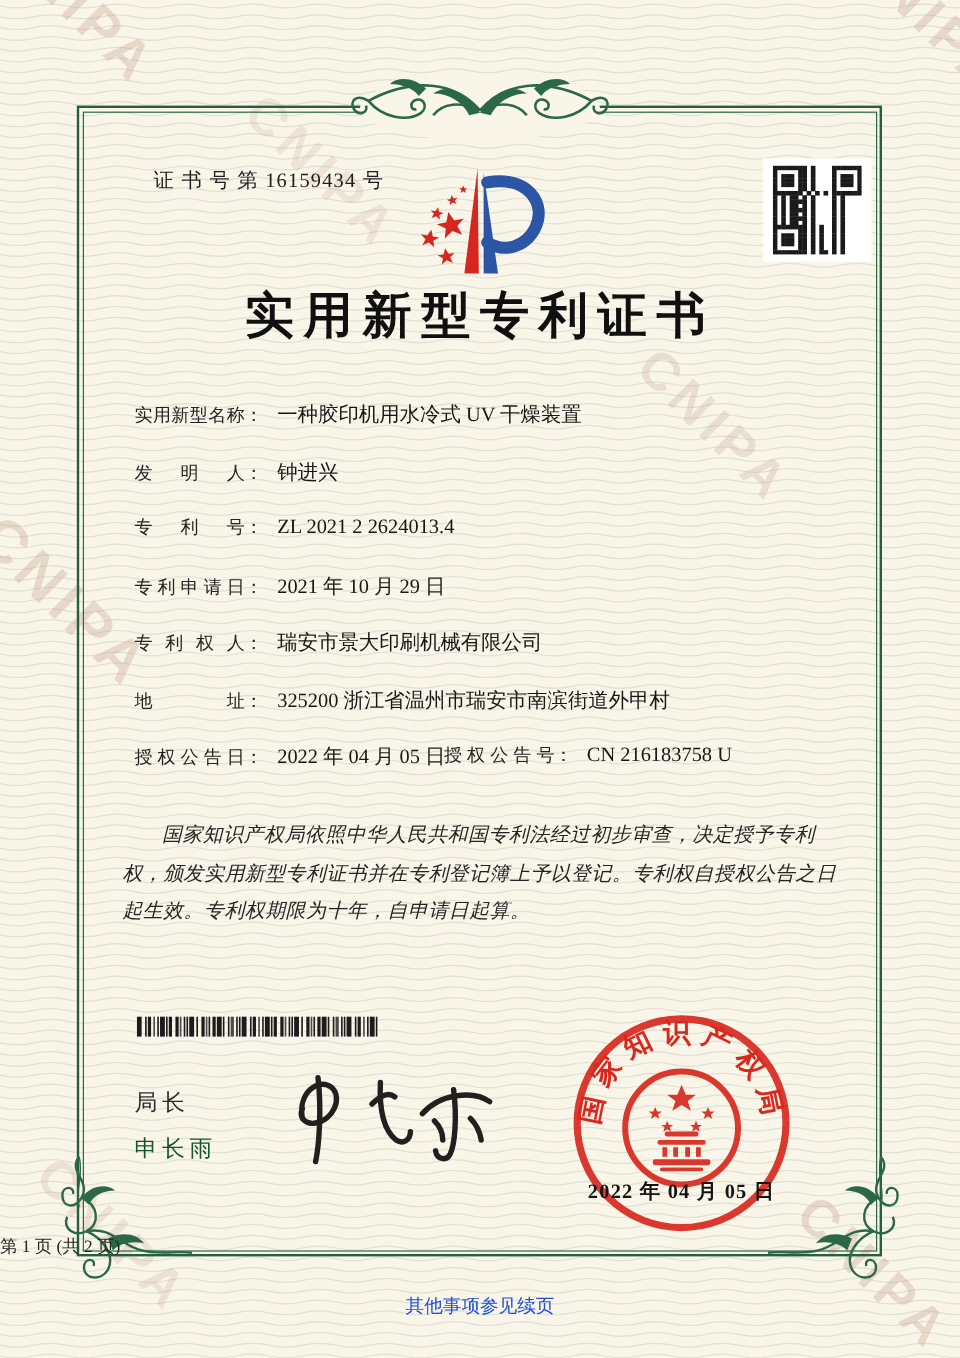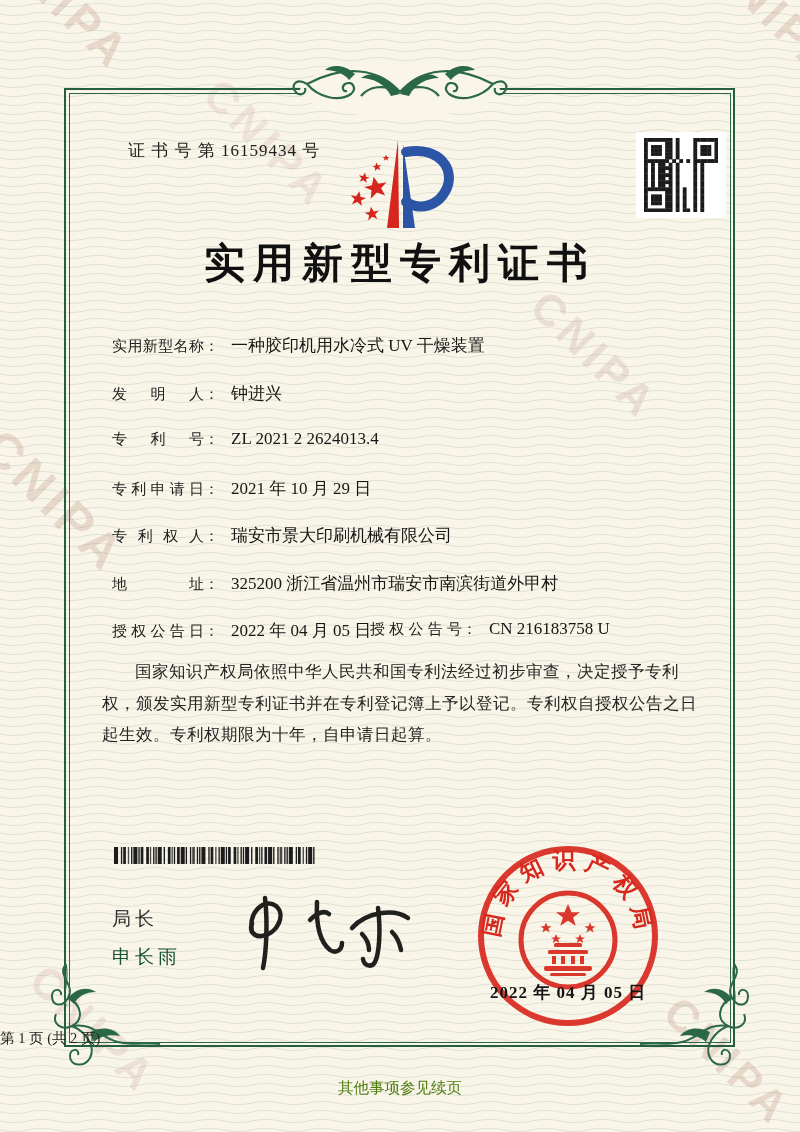--- a/index.html
+++ b/index.html
@@ -24,33 +24,33 @@
          display:flex;align-items:center;justify-content:center;}
   .title{position:absolute;left:0;top:236px;width:800px;margin:0;z-index:4;text-align:center;
          font-size:41px;font-weight:bold;letter-spacing:8px;color:#101010;}
   .fields{position:absolute;left:112px;top:334px;width:560px;z-index:4;}
   .frow{height:47.5px;white-space:nowrap;position:relative;}
   .flabel{display:inline-block;width:92px;font-size:15px;text-align:justify;text-align-last:justify;
           vertical-align:baseline;color:#222;}
   .fcolon{font-size:15px;color:#222;}
   .fval{font-size:17px;margin-left:12px;color:#161616;}
   .gpair2{position:absolute;left:258px;top:0;}
-  .paras{position:absolute;left:102px;top:656px;width:604px;z-index:4;}
+  .paras{position:absolute;left:102px;top:680px;width:604px;z-index:4;font-style:italic;}
   .paras p{margin:0;font-size:16.5px;line-height:31.5px;text-indent:2em;letter-spacing:0.5px;color:#242424;}
   #barcode{position:absolute;left:114px;top:847px;z-index:4;}
   .dir-title{position:absolute;left:112px;top:906px;z-index:4;font-family:Liberation Sans, sans-serif;
              font-size:19px;letter-spacing:4px;color:#2c2c2c;}
   .dir-name{position:absolute;left:112px;top:944px;z-index:4;font-family:"Liberation Sans",sans-serif;
             font-size:19px;letter-spacing:4px;color:#14532d;}
   .sig{position:absolute;left:230px;top:890px;z-index:4;}
   .seal{position:absolute;left:472px;top:840px;z-index:4;}
   .seal-date{position:absolute;left:472px;top:981px;width:192px;z-index:5;text-align:center;
              font-size:17px;font-weight:bold;color:#141414;letter-spacing:1px;}
   .pagefoot{position:absolute;left:0;top:1029px;width:800px;z-index:4;text-align:left;font-size:14.5px;color:#232323;}
-  .contnote{position:absolute;left:0;top:1078px;width:800px;z-index:4;text-align:center;font-size:15.5px;color:#4d7c0f;}
+  .contnote{position:absolute;left:0;top:1078px;width:800px;z-index:4;text-align:center;font-size:15.5px;color:#1d4ed8;}
 </style>
 </head>
 <body>
 
 <div class="page">
 
   <svg id="wavebg" width="800" height="1132">
       <path d="M0 5 q14 3.2 28 0 q14 -3.2 28 0 q14 3.2 28 0 q14 -3.2 28 0 q14 3.2 28 0 q14 -3.2 28 0 q14 3.2 28 0 q14 -3.2 28 0 q14 3.2 28 0 q14 -3.2 28 0 q14 3.2 28 0 q14 -3.2 28 0 q14 3.2 28 0 q14 -3.2 28 0 q14 3.2 28 0 q14 -3.2 28 0 q14 3.2 28 0 q14 -3.2 28 0 q14 3.2 28 0 q14 -3.2 28 0 q14 3.2 28 0 q14 -3.2 28 0 q14 3.2 28 0 q14 -3.2 28 0 q14 3.2 28 0 q14 -3.2 28 0 q14 3.2 28 0 q14 -3.2 28 0 q14 3.2 28 0 q14 -3.2 28 0"></path>
       <path d="M0 14 q14 3.2 28 0 q14 -3.2 28 0 q14 3.2 28 0 q14 -3.2 28 0 q14 3.2 28 0 q14 -3.2 28 0 q14 3.2 28 0 q14 -3.2 28 0 q14 3.2 28 0 q14 -3.2 28 0 q14 3.2 28 0 q14 -3.2 28 0 q14 3.2 28 0 q14 -3.2 28 0 q14 3.2 28 0 q14 -3.2 28 0 q14 3.2 28 0 q14 -3.2 28 0 q14 3.2 28 0 q14 -3.2 28 0 q14 3.2 28 0 q14 -3.2 28 0 q14 3.2 28 0 q14 -3.2 28 0 q14 3.2 28 0 q14 -3.2 28 0 q14 3.2 28 0 q14 -3.2 28 0 q14 3.2 28 0 q14 -3.2 28 0"></path>
       <path d="M0 23 q14 3.2 28 0 q14 -3.2 28 0 q14 3.2 28 0 q14 -3.2 28 0 q14 3.2 28 0 q14 -3.2 28 0 q14 3.2 28 0 q14 -3.2 28 0 q14 3.2 28 0 q14 -3.2 28 0 q14 3.2 28 0 q14 -3.2 28 0 q14 3.2 28 0 q14 -3.2 28 0 q14 3.2 28 0 q14 -3.2 28 0 q14 3.2 28 0 q14 -3.2 28 0 q14 3.2 28 0 q14 -3.2 28 0 q14 3.2 28 0 q14 -3.2 28 0 q14 3.2 28 0 q14 -3.2 28 0 q14 3.2 28 0 q14 -3.2 28 0 q14 3.2 28 0 q14 -3.2 28 0 q14 3.2 28 0 q14 -3.2 28 0"></path>

